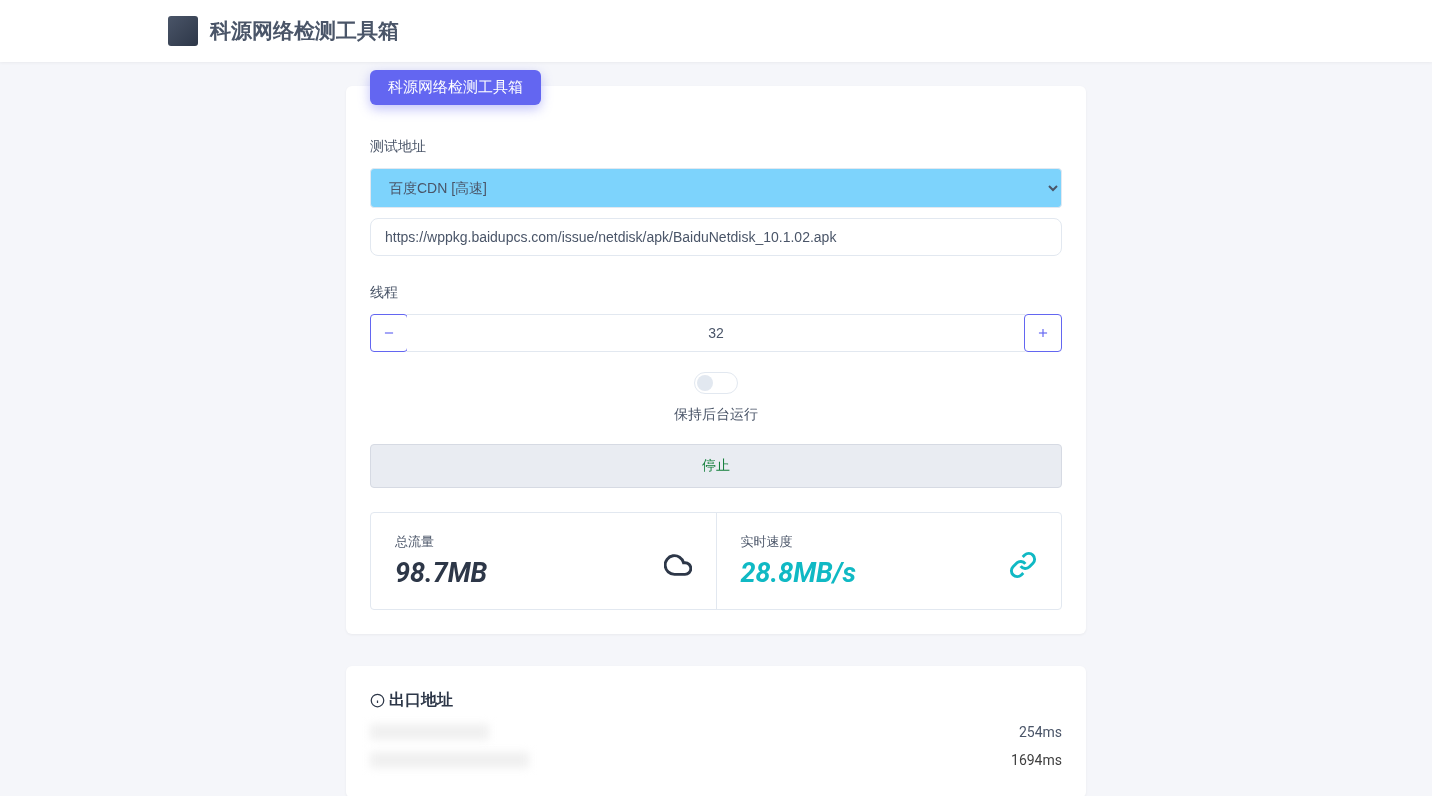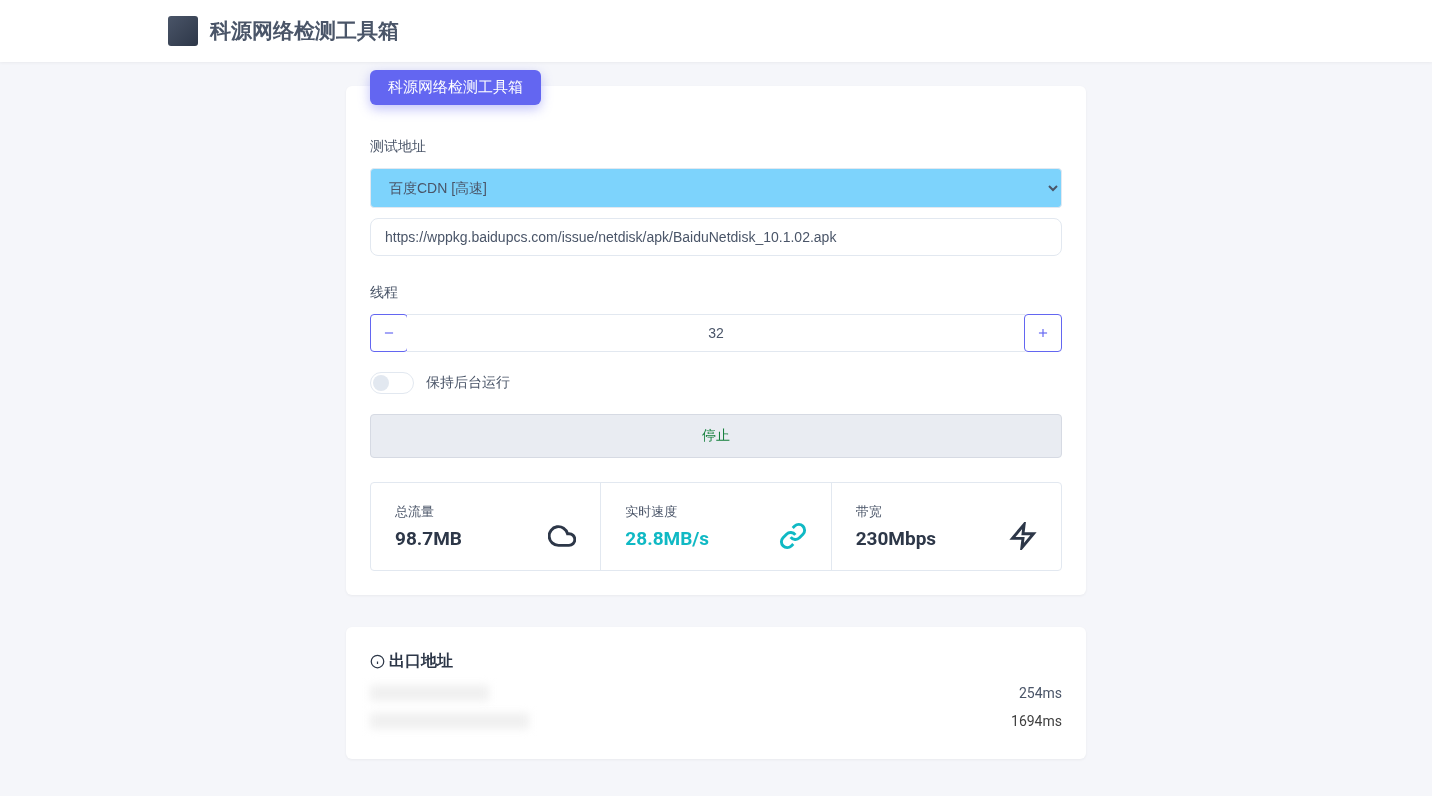--- a/index.html
+++ b/index.html
@@ -113,20 +113,21 @@
       font-size: 14px;
       color: #4a5568;
       background: #fff;
       margin: 0 -1px;
     }
     .toggle-row {
       display: flex;
       align-items: center;
       margin-top: 20px;
       gap: 12px;
+      flex-direction: column;
     }
     .toggle {
       width: 44px;
       height: 22px;
       background: #fff;
       border: 1px solid #e2e8f0;
       border-radius: 12px;
       position: relative;
       cursor: pointer;
     }
@@ -159,34 +160,35 @@
       margin-top: 24px;
       border: 1px solid #e2e8f0;
       border-radius: 4px;
     }
     .stat-card {
       flex: 1;
       padding: 20px 24px;
       border-right: 1px solid #e2e8f0;
       display: flex;
       justify-content: space-between;
-      align-items: flex-end;
+      align-items: center;
     }
     .stat-card:last-child {
       border-right: none;
     }
     .stat-label {
       font-size: 13px;
       color: #4a5568;
       margin-bottom: 6px;
     }
     .stat-value {
-      font-size: 19px;
+      font-size: 27px;
       font-weight: 700;
       color: #2d3748;
+      font-style: italic;
     }
     .stat-value.accent {
       color: #10b9c4;
     }
     .stat-icon {
       width: 28px;
       height: 28px;
       color: #2d3748;
       margin-top: 8px;
     }
@@ -281,29 +283,20 @@
       <div class="stat-card">
         <div>
           <div class="stat-label">实时速度</div>
           <div class="stat-value accent">28.8MB/s</div>
         </div>
         <svg class="stat-icon accent" viewBox="0 0 24 24" fill="none" stroke="currentColor" stroke-width="2.5">
             <path d="M10 13a5 5 0 0 0 7.54.54l3-3a5 5 0 0 0-7.07-7.07l-1.72 1.71"></path>
             <path d="M14 11a5 5 0 0 0-7.54-.54l-3 3a5 5 0 0 0 7.07 7.07l1.71-1.71"></path>
           </svg>
       </div>
-      <div class="stat-card">
-        <div>
-          <div class="stat-label">带宽</div>
-          <div class="stat-value">230Mbps</div>
-        </div>
-        <svg class="stat-icon" viewBox="0 0 24 24" fill="none" stroke="currentColor" stroke-width="2.5">
-            <polygon points="13 2 3 14 12 14 11 22 21 10 12 10 13 2"></polygon>
-          </svg>
-      </div>
     </div>
   </div>
 
   <div class="card">
     <div class="exit-title">
       <svg width="15" height="15" viewBox="0 0 24 24" fill="none" stroke="currentColor" stroke-width="2">
           <circle cx="12" cy="12" r="10"></circle>
           <line x1="12" y1="16" x2="12" y2="12"></line>
           <line x1="12" y1="8" x2="12.01" y2="8"></line>
         </svg>

